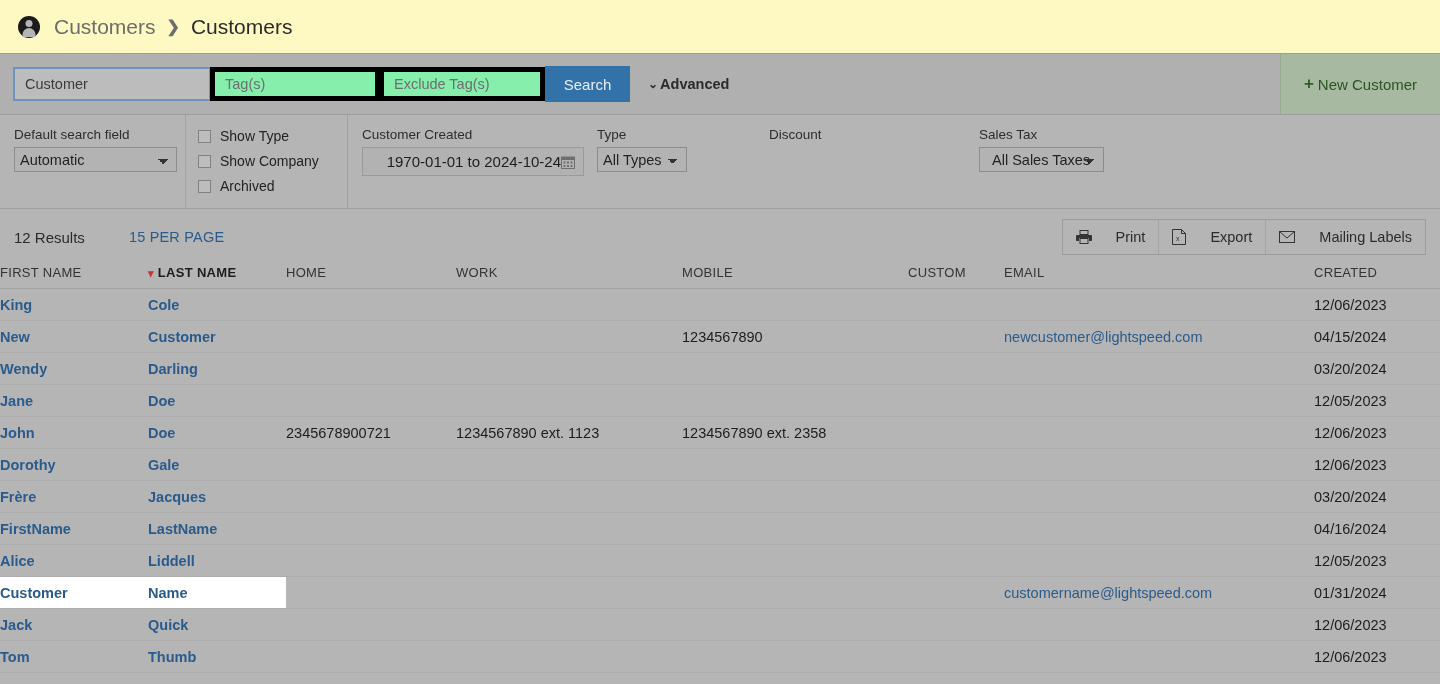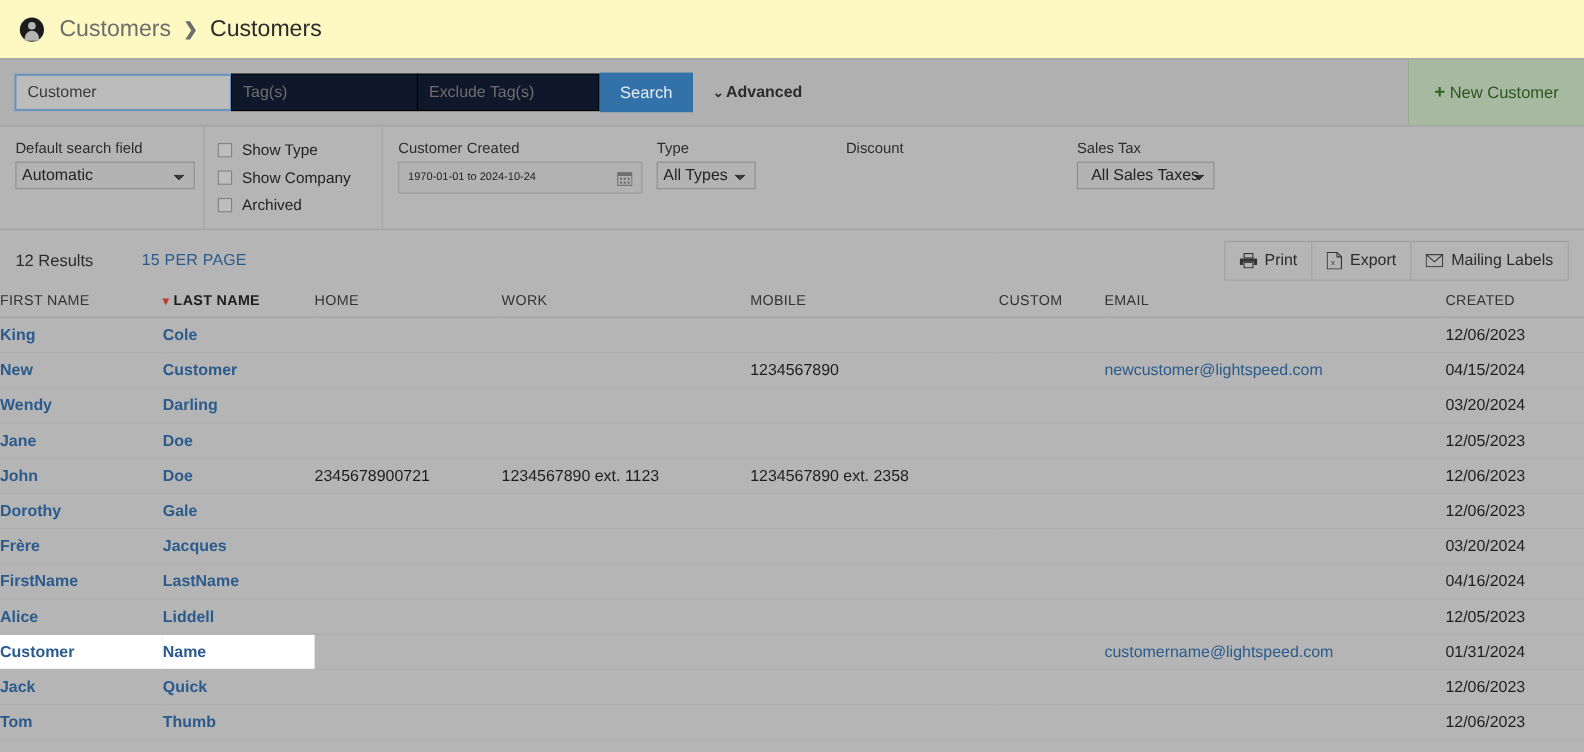--- a/index.html
+++ b/index.html
@@ -33,21 +33,21 @@
 
   
   .search-bar{
     height:62px;display:flex;align-items:center;
     background:#b0b0b0;border-top:1px solid #9e9e9e;border-bottom:1px solid #9e9e9e;
     box-sizing:border-box;position:relative;
   }
   .search-fields{display:flex;align-items:center;padding-left:14px;}
   .sf{
     height:34px;box-sizing:border-box;
-    background:#0f172a;border:1px solid #000000;
+    background:#86efac;border:5px solid #000000;
     display:flex;align-items:center;padding:0 10px;
     font-size:14.5px;color:#6e6e6e;margin-left:-1px;
   }
   .sf.focused{
     border:2px solid #6c93bd;color:#3b3b3b;background:#bcbcbc;
   }
   .sf.w1{width:198px;}
   .sf.w2{width:170px;}
   .sf.w3{width:166px;}
   .search-btn{
@@ -90,22 +90,22 @@
   }
   .checks{display:flex;flex-direction:column;justify-content:flex-start;gap:9px;padding-top:13px;}
   .chk{display:flex;align-items:center;font-size:14px;color:#232323;cursor:pointer;}
   .chk .box{
     width:13px;height:13px;border:1px solid #828282;background:#bdbdbd;
     margin-right:9px;box-sizing:border-box;flex:none;
   }
   .daterange{
     height:29px;width:222px;box-sizing:border-box;
     border:1px solid #9a9a9a;background:#b2b2b2;
-    display:flex;align-items:center;justify-content:space-between;
-    padding:0 8px;font-size:10px;color:#1e1e1e;cursor:pointer;
+    display:flex;align-items:center;justify-content:flex-end;
+    padding:0 8px;font-size:15px;color:#1e1e1e;cursor:pointer;
   }
   .cal{width:14px;height:14px;position:relative;opacity:.55;}
   .cal svg{display:block;}
 
   
   .results-bar{
     height:56px;display:flex;align-items:center;padding:0 14px;
     background:#b5b5b5;box-sizing:border-box;position:relative;
   }
   .results-count{font-size:15px;color:#2b2b2b;margin-right:22px;}
@@ -119,21 +119,21 @@
   .tri{width:0;height:0;border-top:6px solid transparent;border-bottom:6px solid transparent;}
   .tri.l{border-right:8px solid #a4a4a4;}
   .tri.r{border-left:8px solid #a4a4a4;}
   .pg-cur{
     min-width:56px;padding:0 8px;background:#acb8c4;color:#2b4f70;
     display:flex;align-items:center;justify-content:center;font-size:15px;cursor:pointer;
   }
   .per-page{margin-left:22px;font-size:14.5px;color:#2a5b8c;cursor:pointer;letter-spacing:.2px;}
   .tool-btns{position:absolute;right:14px;display:flex;height:34px;border:1px solid #9c9c9c;}
   .tb{
-    display:flex;align-items:center;gap:7px;padding:0 13px;
+    display:flex;align-items:center;gap:24px;padding:0 13px;
     background:#b5b5b5;font-size:14.5px;color:#2b2b2b;cursor:pointer;
   }
   .tb + .tb{border-left:1px solid #a4a4a4;}
   .tb svg{display:block;}
 
   
   table.grid{width:100%;border-collapse:collapse;table-layout:fixed;}
   table.grid th{
     text-align:left;font-weight:normal;font-size:13px;color:#333;
     letter-spacing:.3px;padding:0 0 8px 0;vertical-align:bottom;

